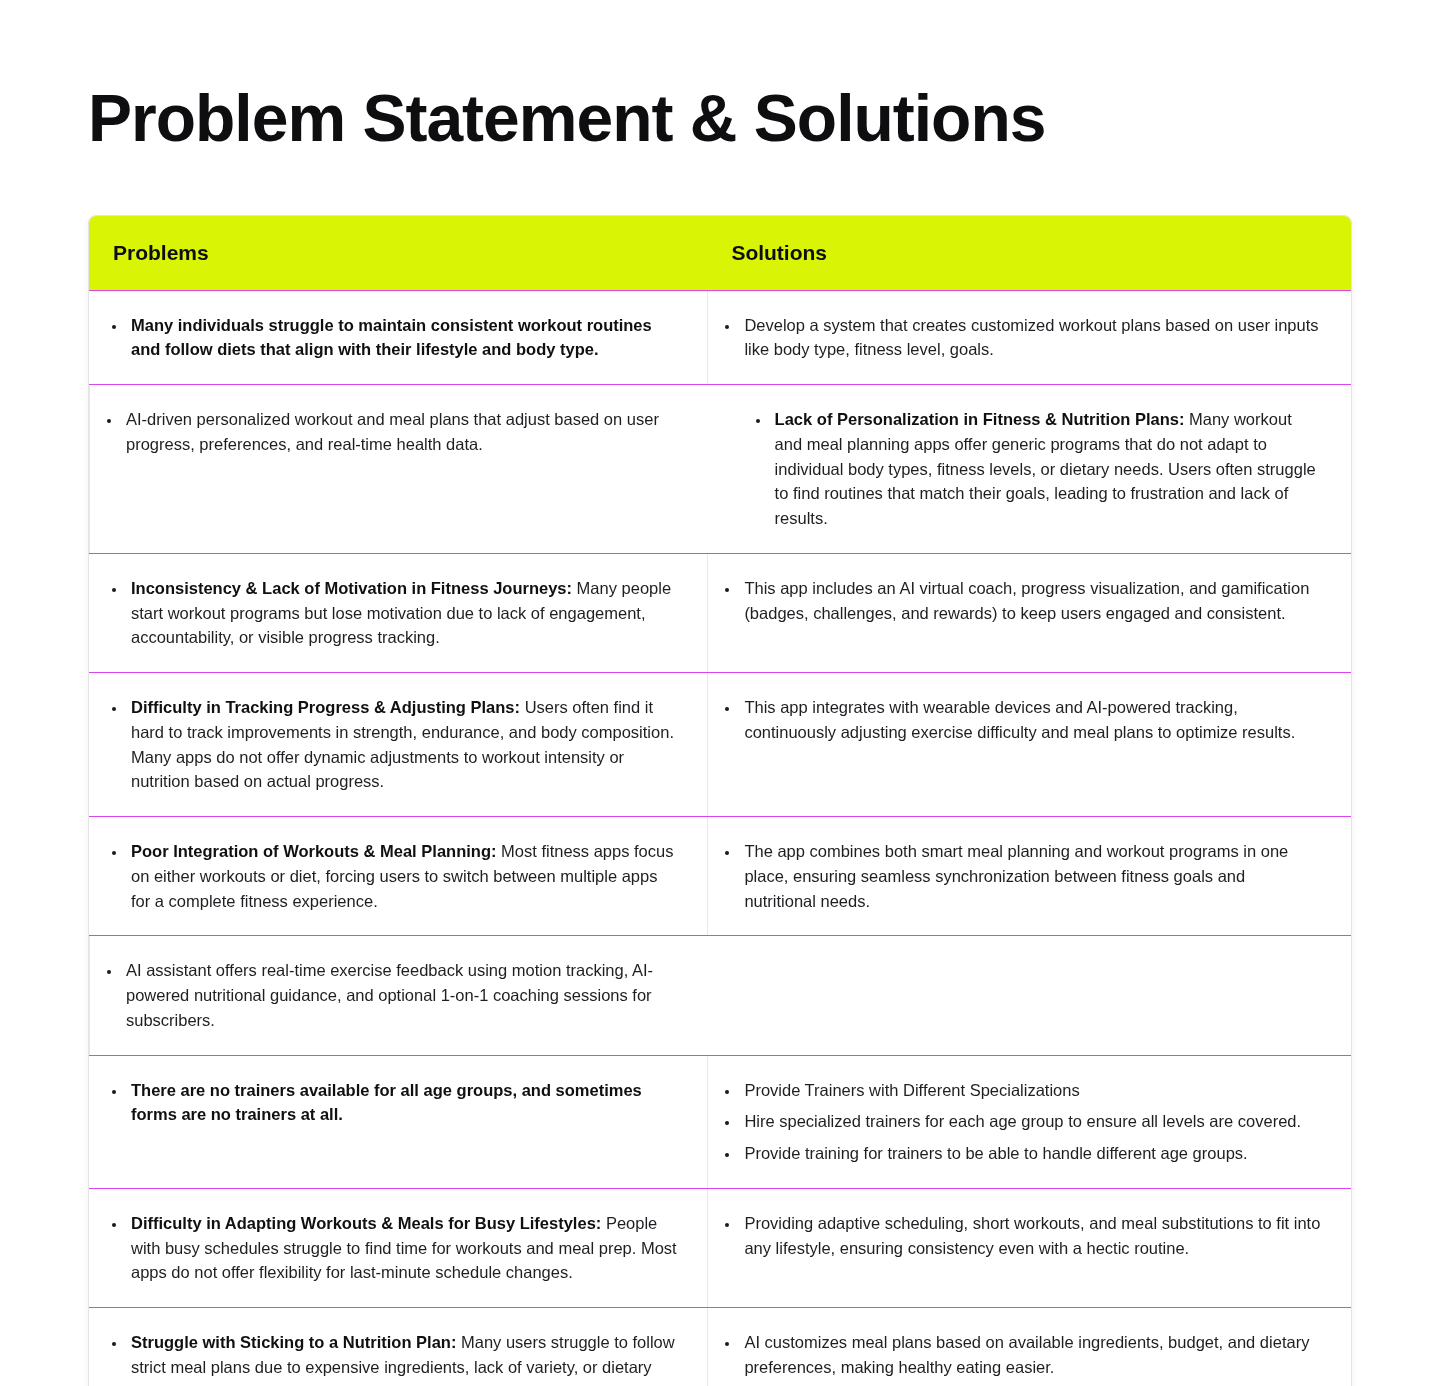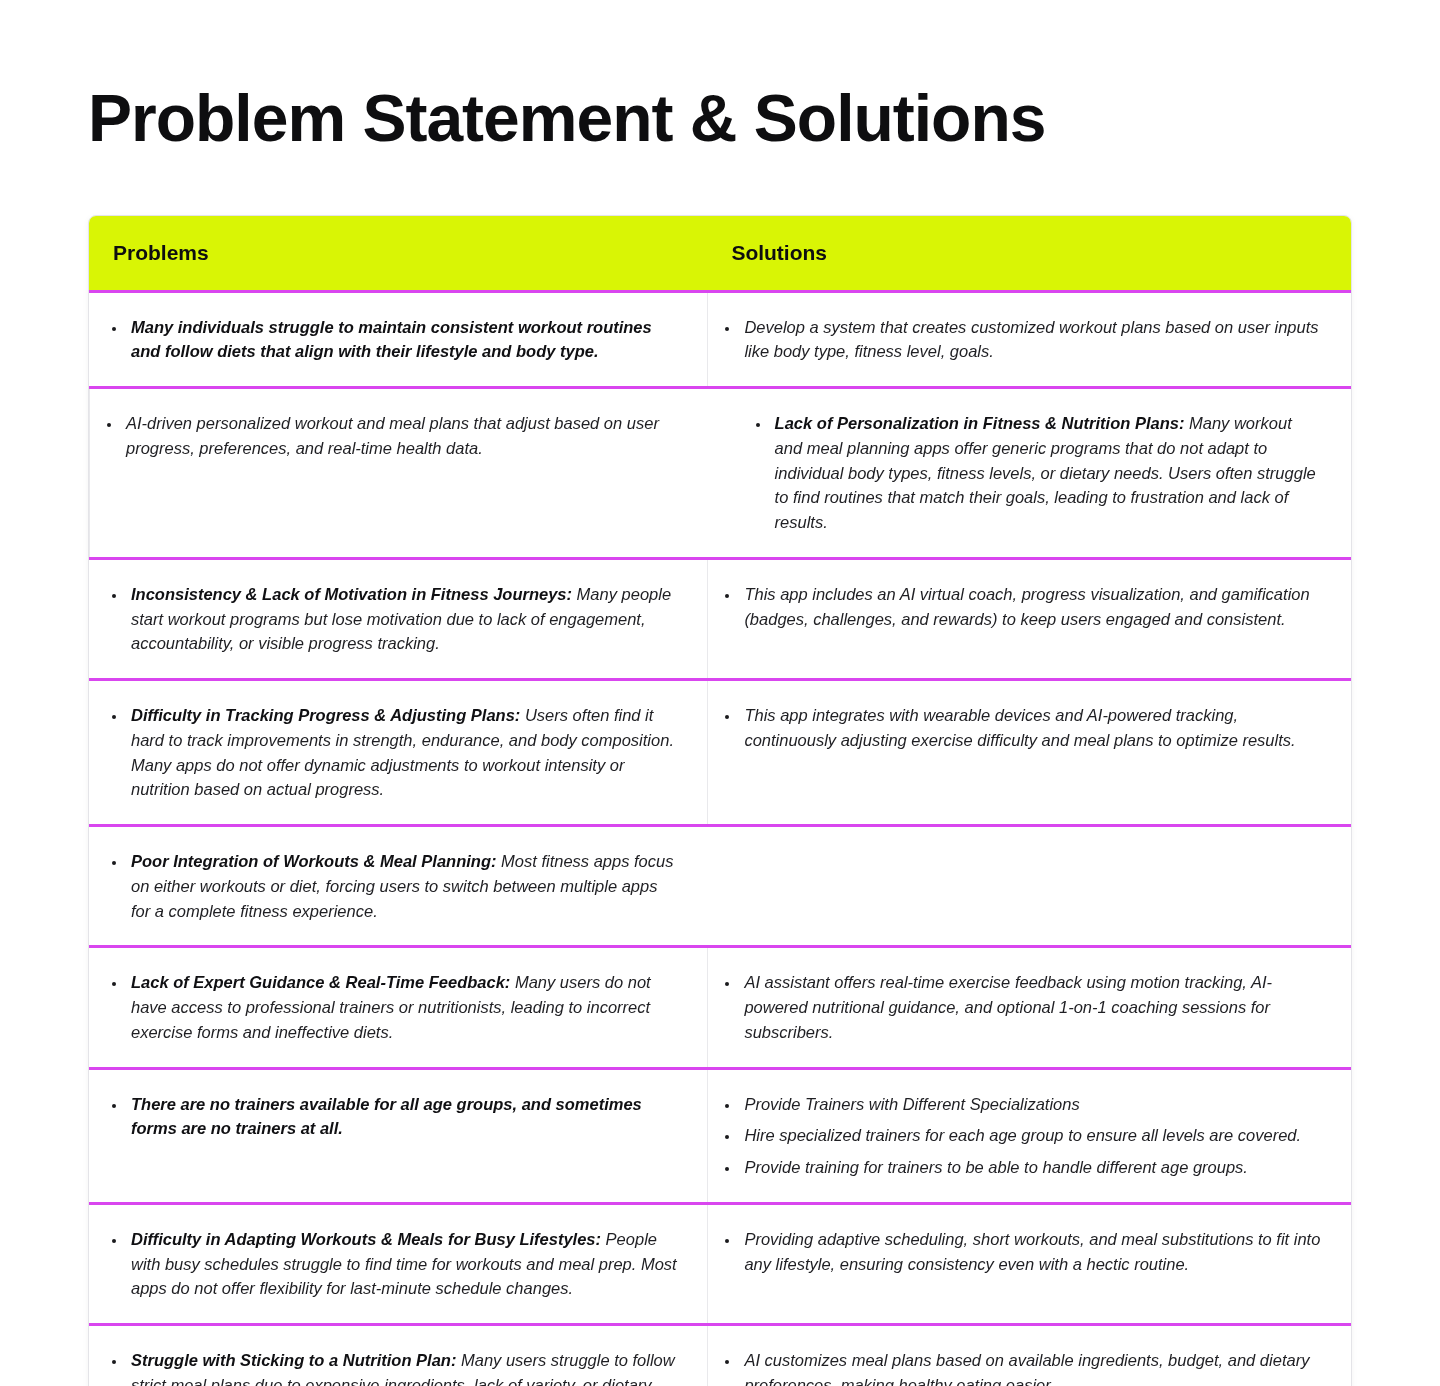--- a/index.html
+++ b/index.html
@@ -39,22 +39,21 @@
     box-sizing: border-box;
     padding: 25px 24px;
     font-size: 21px;
     font-weight: 700;
     color: #0e0e10;
   }
   .col-problems { width: 49%; }
   .col-solutions { width: 51%; }
   .row {
     display: flex;
-    border-top: 3px solid #d946ef;
-    font-style: italic;
+    border-top: 1px solid #d946ef;
   }
   .row:first-of-type { border-top: none; }
   .cell {
     box-sizing: border-box;
     padding: 22px 30px 22px 14px;
     font-size: 16.5px;
     line-height: 1.5;
   }
   .cell.solutions {
     border-left: 1px solid #e9e9ec;
@@ -138,28 +137,28 @@
         </ul>
       </div>
     </div>
 
     <div class="row">
       <div class="cell problems col-problems">
         <ul>
           <li><span class="b">Poor Integration of Workouts &amp; Meal Planning:</span><span> Most fitness apps focus on either workouts or diet, forcing users to switch between multiple apps for a complete fitness experience.</span></li>
         </ul>
       </div>
-    </div>
-
-    <div class="row">
-      <div class="cell problems col-problems">
-        <ul>
-          <li><span class="b">Lack of Expert Guidance &amp; Real-Time Feedback:</span><span> Many users do not have access to professional trainers or nutritionists, leading to incorrect exercise forms and ineffective diets.</span></li>
-        </ul>
-      </div>
+      <div class="cell solutions col-solutions">
+        <ul>
+          <li>The app combines both smart meal planning and workout programs in one place, ensuring seamless synchronization between fitness goals and nutritional needs.</li>
+        </ul>
+      </div>
+    </div>
+
+    <div class="row">
       <div class="cell solutions col-solutions">
         <ul>
           <li>AI assistant offers real-time exercise feedback using motion tracking, AI-powered nutritional guidance, and optional 1-on-1 coaching sessions for subscribers.</li>
         </ul>
       </div>
     </div>
 
     <div class="row">
       <div class="cell problems col-problems">
         <ul>

